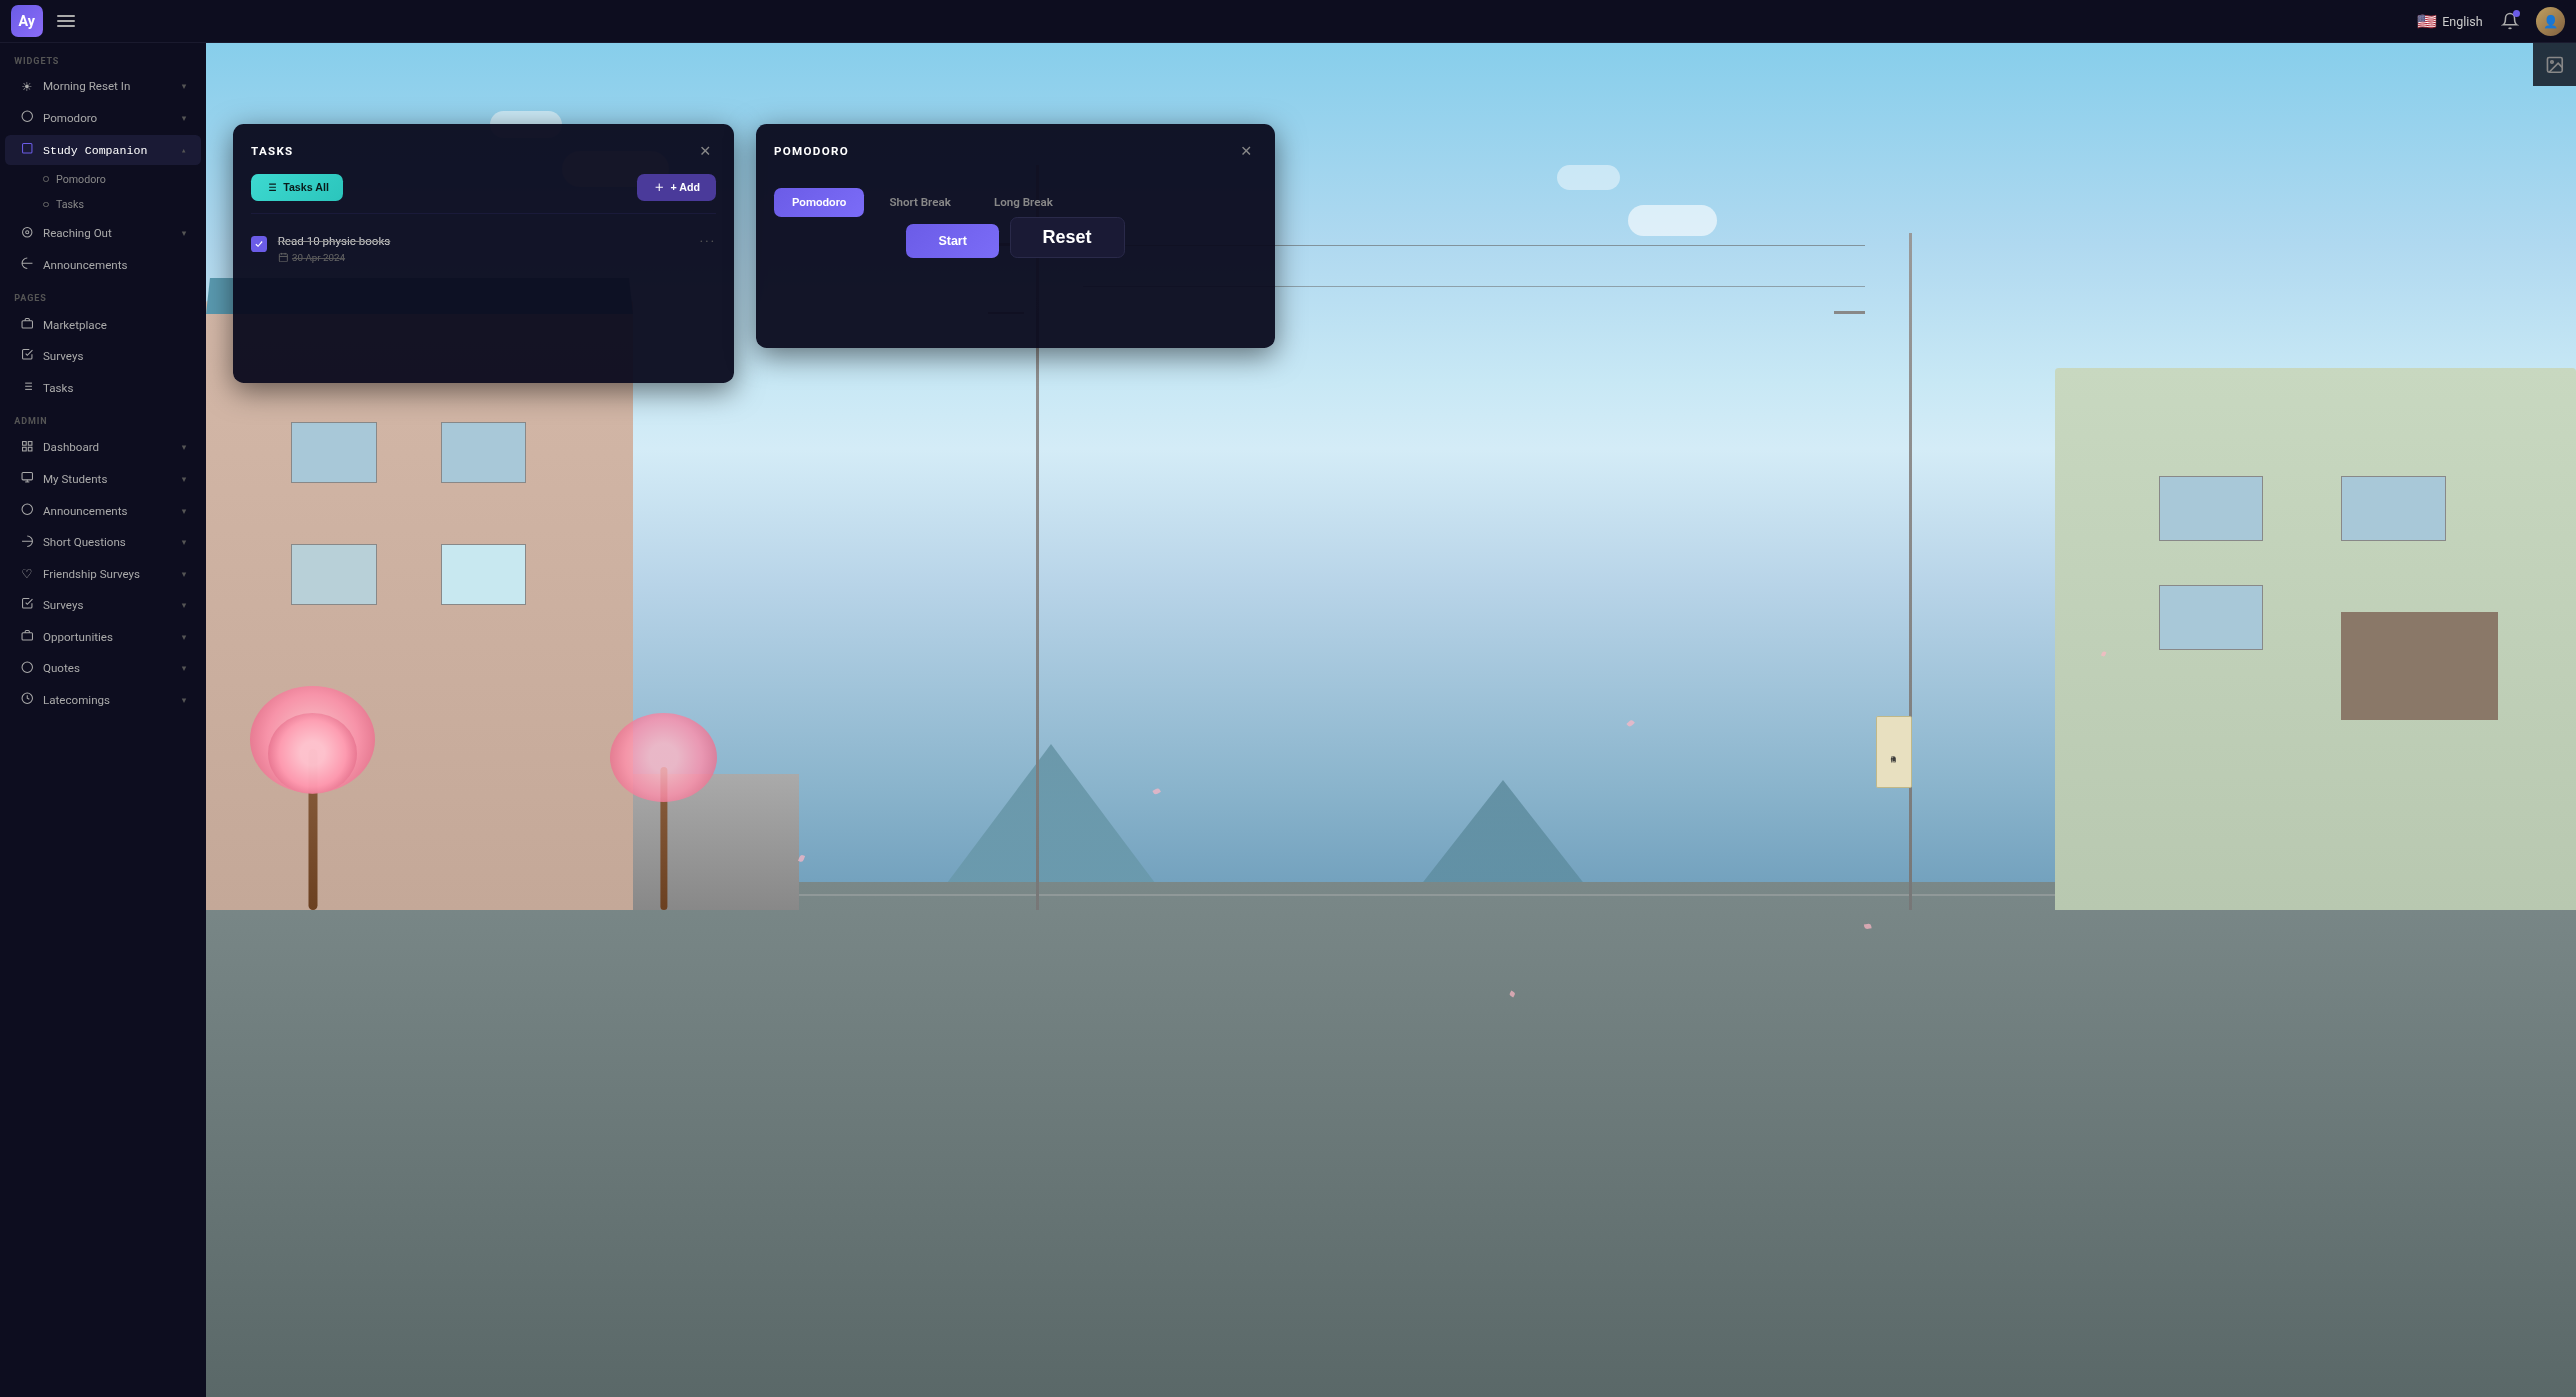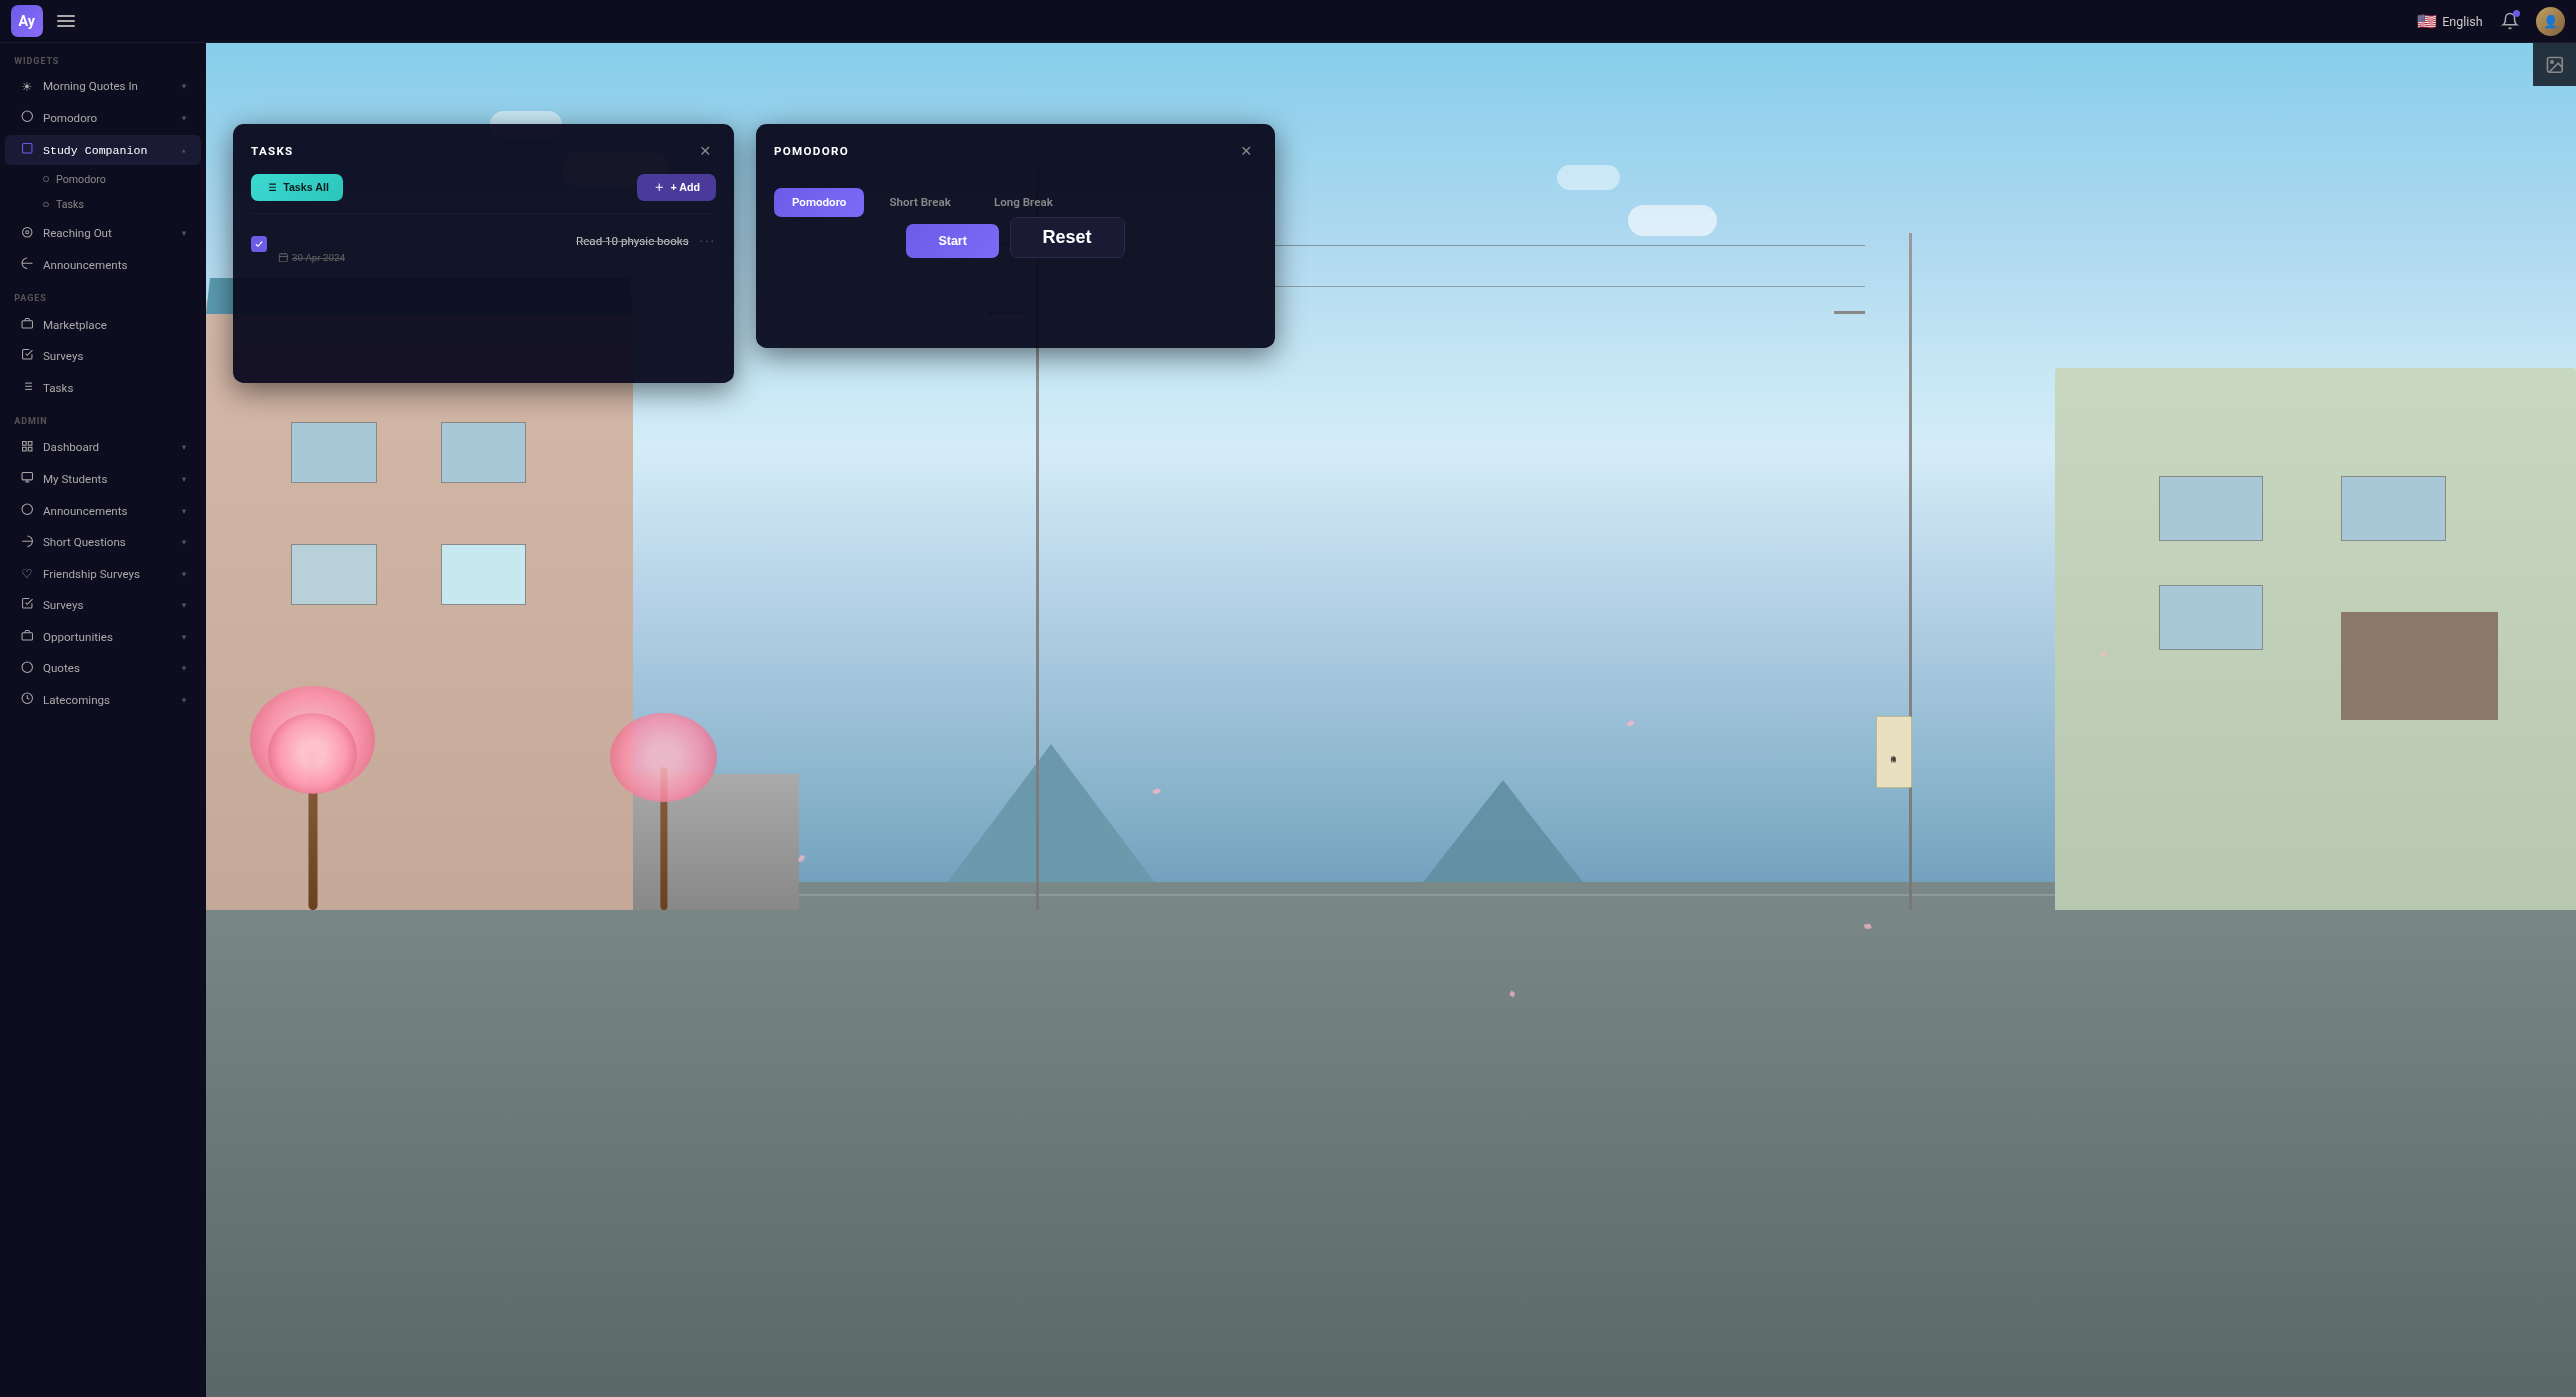--- a/index.html
+++ b/index.html
@@ -276,21 +276,20 @@
     }
 
     .panel-divider {
       height: 0.9px;
       background: #1a1a3a;
       margin: 0 18px;
     }
 
     .task-list {
       padding: 10.7px 18px 14.3px;
-      text-align: right;
     }
     .task-item {
       display: flex;
       align-items: flex-start;
       padding: 9px 0;
       gap: 10.7px;
       border-bottom: 0.9px solid #1a1a2e;
     }
     .task-item:last-child { border-bottom: none; }
     .task-checkbox {
@@ -455,21 +454,21 @@
 </div>
 
 <div class="layout">
 
   <div class="sidebar">
 
     <div class="sidebar-section-label">WIDGETS</div>
 
     <div class="sidebar-item">
       <span class="sidebar-icon">☀</span>
-      <span class="sidebar-item-label">Morning Quotes In</span>
+      <span class="sidebar-item-label">Morning Reset In</span>
       <span class="sidebar-chevron">▾</span>
     </div>
 
     <div class="sidebar-item">
       <span class="sidebar-icon">
         <svg width="12.5" height="12.5" viewBox="0 0 24 24" fill="none" stroke="#aaa" stroke-width="2">
             <circle cx="12" cy="12" r="10"></circle>
           </svg>
       </span>
       <span class="sidebar-item-label">Pomodoro</span>

